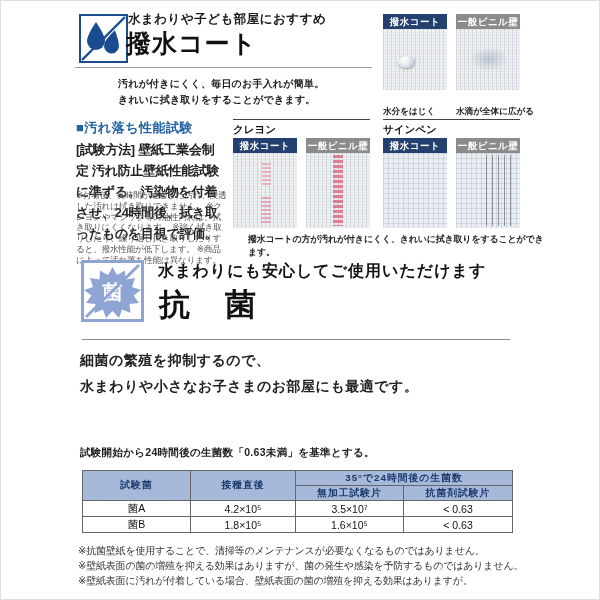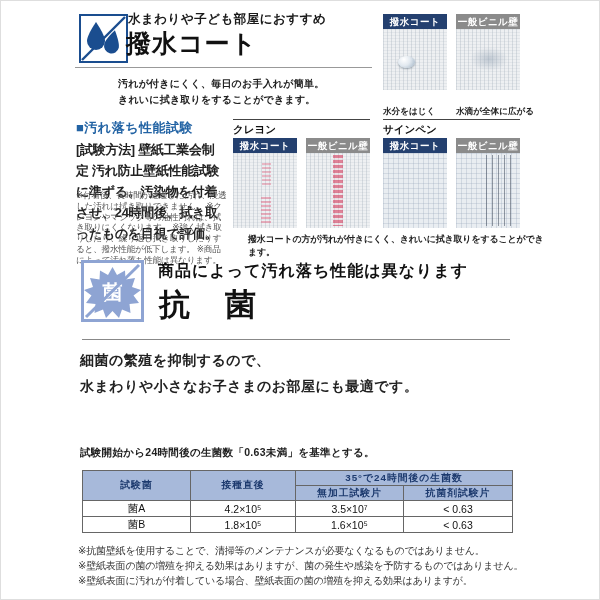--- a/index.html
+++ b/index.html
@@ -134,21 +134,21 @@
 
   <div class="s2-result">撥水コートの方が汚れが付きにくく、きれいに拭き取りをすることができます。</div>
 
   <div class="icon-box2">
     <svg width="57" height="56" viewBox="0 0 57 56">
       <polygon fill="#8ea4d3" points="28.5,4 33,12 41,7.5 41.5,16.5 51,15 48,24 57,27 49.5,32.5 55,40 45.5,41 46.5,50 38,46.5 35,55 28.5,48 22,55 19,46.5 10.5,50 11.5,41 2,40 7.5,32.5 0,27 9,24 6,15 15.5,16.5 16,7.5 24,12"></polygon>
       <text x="28.5" y="36" text-anchor="middle" font-size="20" font-weight="bold" fill="#ffffff">菌</text>
       <line x1="2" y1="54" x2="55" y2="2" stroke="#8ea4d3" stroke-width="3"></line>
     </svg>
   </div>
-  <div class="s3-subtitle">商品によって汚れ落ち性能は異なります</div>
+  <div class="s3-subtitle">水まわりにも安心してご使用いただけます</div>
   <div class="s3-title">抗　菌</div>
   <div class="hr" style="left:82px;top:339px;width:428px;background:#888;"></div>
 
   <div class="s4-p" style="top:352px;">細菌の繁殖を抑制するので、</div>
   <div class="s4-p" style="top:378px;">水まわりや小さなお子さまのお部屋にも最適です。</div>
 
   <div class="s4-m" style="top:446px;">試験開始から24時間後の生菌数「0.63未満」を基準とする。</div>
 
   <table class="kin-table">
     <colgroup>

